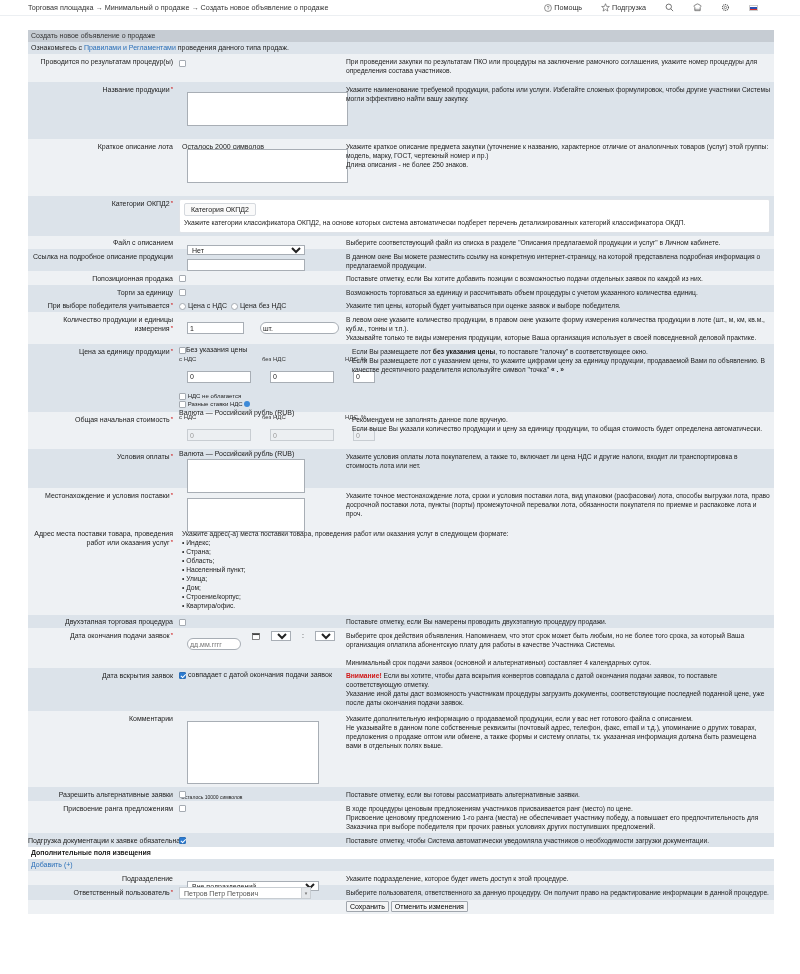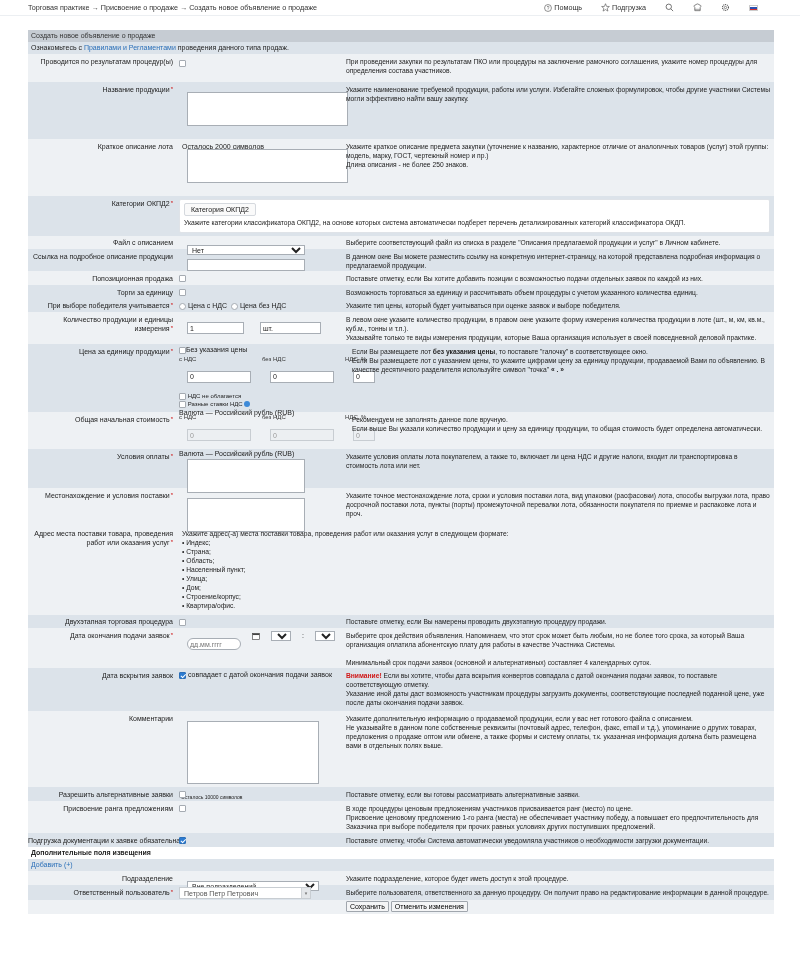--- a/index.html
+++ b/index.html
@@ -57,23 +57,23 @@
   .warn { color: #d01818; font-weight: bold; }
   .sel-user { display: flex; align-items: center; width: 161px; height: 12px; border: 1px solid #c8cdd2; background: #fff; font-size: 7px; color: #555; padding-left: 4px; justify-content: space-between; }
   .sel-user .arr { width: 9px; height: 10px; background: #e4e7ea; border-left: 1px solid #d0d4d8; font-size: 5px; display: flex; align-items: center; justify-content: center; color: #777; }
   .help-dot { display: inline-block; width: 6px; height: 6px; border-radius: 50%; background: #3d8ad8; vertical-align: middle; }
 </style>
 </head>
 <body>
 
 <div class="topbar">
   <div class="crumbs">
-    <a style="color:#333">Торговая практике</a>
+    <a style="color:#333">Торговая площадка</a>
     <span>→</span>
-    <a style="color:#333">Присвоение о продаже</a>
+    <a style="color:#333">Минимальный о продаже</a>
     <span>→</span>
     <span>Создать новое объявление о продаже</span>
   </div>
   <div class="right">
     <span class="item">
       <span class="ico">
         <svg width="8" height="8" viewBox="0 0 10 10">
             <circle cx="5" cy="5" r="4.3" fill="none" stroke="#555" stroke-width="0.8"></circle>
             <text x="5" y="7.2" font-size="6" text-anchor="middle" fill="#555" font-family="Liberation Sans, sans-serif">?</text>
           </svg>
@@ -182,21 +182,21 @@
       <span><span class="radio"></span> <span>Цена с НДС</span></span>
       &nbsp;<span><span class="radio"></span> <span>Цена без НДС</span></span>
     </div>
     <div class="hint" style="padding-top:2px">Укажите тип цены, который будет учитываться при оценке заявок и выборе победителя.</div>
   </div>
 
   <div class="row a" style="height:32px">
     <div class="lbl"><span>Количество продукции и единицы измерения</span><span class="req">*</span></div>
     <div class="ctl" style="display:flex;gap:0;align-items:flex-start">
       <input type="text" style="width: 57px; height: 12px;" value="1">
-      <input type="text" style="width: 61px; height: 12px;" value="шт.">
+      <input type="text" style="width: 79px; height: 12px; border-radius: 6px;" value="шт.">
     </div>
     <div class="hint">
       <div>В левом окне укажите количество продукции, в правом окне укажите форму измерения количества продукции в лоте (шт., м, км, кв.м., куб.м., тонны и т.п.).</div>
       <div>Указывайте только те виды измерения продукции, которые Ваша организация использует в своей повседневной деловой практике.</div>
     </div>
   </div>
 
   <div class="row b" style="height:68px">
     <div class="lbl"><span>Цена за единицу продукции</span><span class="req">*</span></div>
     <div class="ctl" style="width:170px">

